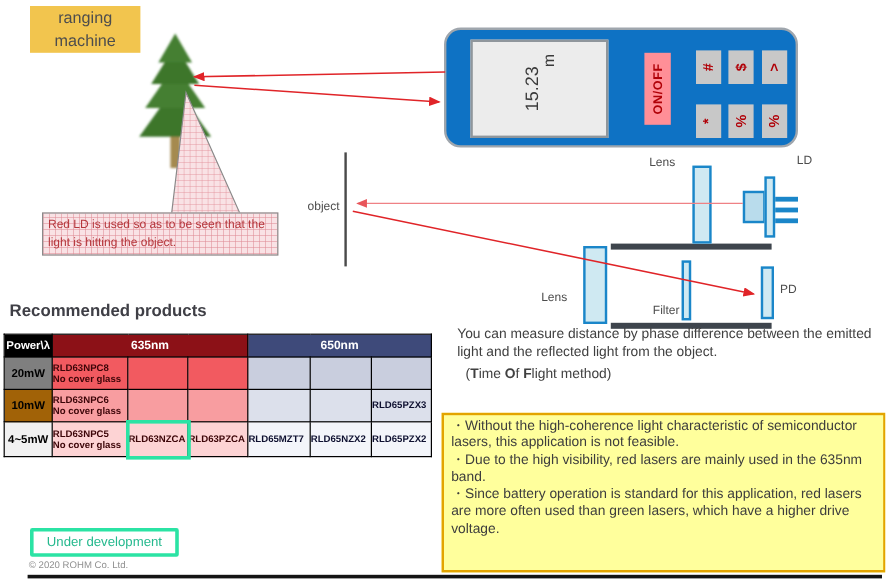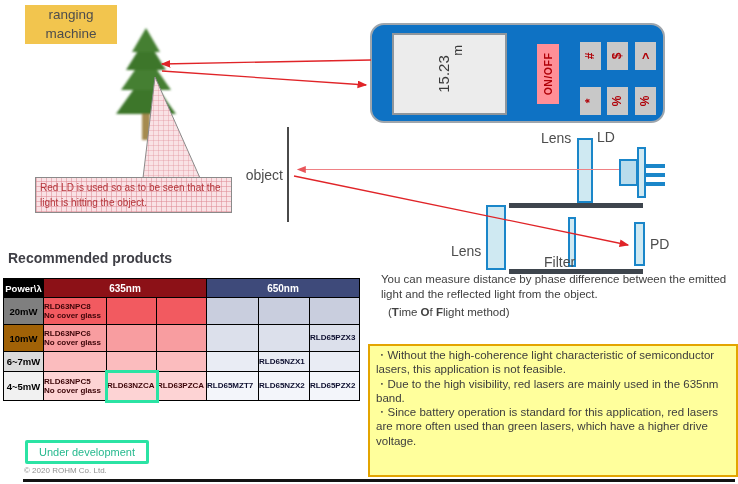--- a/index.html
+++ b/index.html
@@ -30,21 +30,21 @@
   #display-rot .u{font-size:13px;text-align:right;padding-right:6px;margin-top:-2px;}
   #onoff{position:absolute;left:165px;top:19px;width:22px;height:60px;background:#ff8f97;
     display:flex;align-items:center;justify-content:center;}
   #onoff span{transform:rotate(-90deg);color:#b00007;font-weight:bold;font-size:10.5px;
     letter-spacing:.5px;white-space:nowrap;}
   .keypad-btn{position:absolute;width:21px;height:28px;background:#c8c8c8;
     display:flex;align-items:center;justify-content:center;}
   .keypad-btn span{transform:rotate(-90deg);color:#b00007;font-weight:bold;font-size:12px;}
 
   
-  .diag-label{color:#4d4d4d;font-size:14px;white-space:nowrap;}
+  .diag-label{color:#4d4d4d;font-size:10px;white-space:nowrap;}
   .lens{background:#cfe9f2;border:2px solid #1a86c9;}
   .bar{background:#3e454d;}
   #object-line{left:287px;top:127px;width:2px;height:95px;background:#4a4a4a;}
 
   
   #description{left:381px;top:272px;width:352px;color:#404040;font-size:11.5px;line-height:1.32;}
   #tof-line{margin-top:3px;padding-left:7px;}
   #tof-line b{font-weight:bold;}
 
   
@@ -144,21 +144,21 @@
   <div class="abs bar" style="left:509px;top:269px;width:134px;height:5px;"></div>
 
   <div class="abs lens" style="left:577px;top:138px;width:12px;height:61px;"></div>
   <div class="abs diag-label" style="left:541px;top:130px;">Lens</div>
 
   <div class="abs lens" style="left:619px;top:159px;width:15px;height:23px;background:#b9dcec;"></div>
   <div class="abs lens" style="left:637px;top:147px;width:5px;height:47px;"></div>
   <div class="abs" style="left:646px;top:164px;width:19px;height:4px;background:#1a86c9;"></div>
   <div class="abs" style="left:646px;top:173px;width:19px;height:4px;background:#1a86c9;"></div>
   <div class="abs" style="left:646px;top:182px;width:19px;height:4px;background:#1a86c9;"></div>
-  <div class="abs diag-label" style="left:597px;top:129px;">LD</div>
+  <div class="abs diag-label" style="left:664px;top:129px;">LD</div>
 
   <div class="abs lens" style="left:486px;top:205px;width:16px;height:61px;"></div>
   <div class="abs diag-label" style="left:451px;top:243px;">Lens</div>
 
   <div class="abs lens" style="left:568px;top:217px;width:4px;height:46px;"></div>
   <div class="abs diag-label" style="left:544px;top:254px;">Filter</div>
 
   <div class="abs lens" style="left:634px;top:222px;width:7px;height:40px;"></div>
   <div class="abs diag-label" style="left:650px;top:236px;">PD</div>
 
@@ -214,31 +214,20 @@
               <div>No cover glass</div>
             </td>
             <td style="background: rgb(248, 157, 160); color: rgb(60, 5, 8);"></td>
             <td style="background: rgb(248, 157, 160); color: rgb(60, 5, 8);"></td>
             <td style="background: rgb(220, 224, 235); color: rgb(14, 16, 48);"></td>
             <td style="background: rgb(220, 224, 235); color: rgb(14, 16, 48);"></td>
             <td style="background: rgb(220, 224, 235); color: rgb(14, 16, 48);">
               <div>RLD65PZX3</div>
             </td>
           </tr>
-          <tr style="height: 20px;">
-            <th class="pw" style="background: rgb(219, 219, 219);">6~7mW</th>
-            <td style="background: rgb(251, 188, 190); color: rgb(60, 5, 8);"></td>
-            <td style="background: rgb(251, 188, 190); color: rgb(60, 5, 8);"></td>
-            <td style="background: rgb(251, 188, 190); color: rgb(60, 5, 8);"></td>
-            <td style="background: rgb(233, 236, 244); color: rgb(14, 16, 48);"></td>
-            <td style="background: rgb(233, 236, 244); color: rgb(14, 16, 48);">
-              <div>RLD65NZX1</div>
-            </td>
-            <td style="background: rgb(233, 236, 244); color: rgb(14, 16, 48);"></td>
-          </tr>
           <tr style="height: 29px;">
             <th class="pw" style="background: rgb(241, 241, 241);">4~5mW</th>
             <td style="background: rgb(253, 211, 212); color: rgb(60, 5, 8);">
               <div>RLD63NPC5</div>
               <div>No cover glass</div>
             </td>
             <td class="hl" style="background: rgb(253, 211, 212); color: rgb(60, 5, 8);">
               <div>RLD63NZCA</div>
             </td>
             <td style="background: rgb(253, 211, 212); color: rgb(60, 5, 8);">

